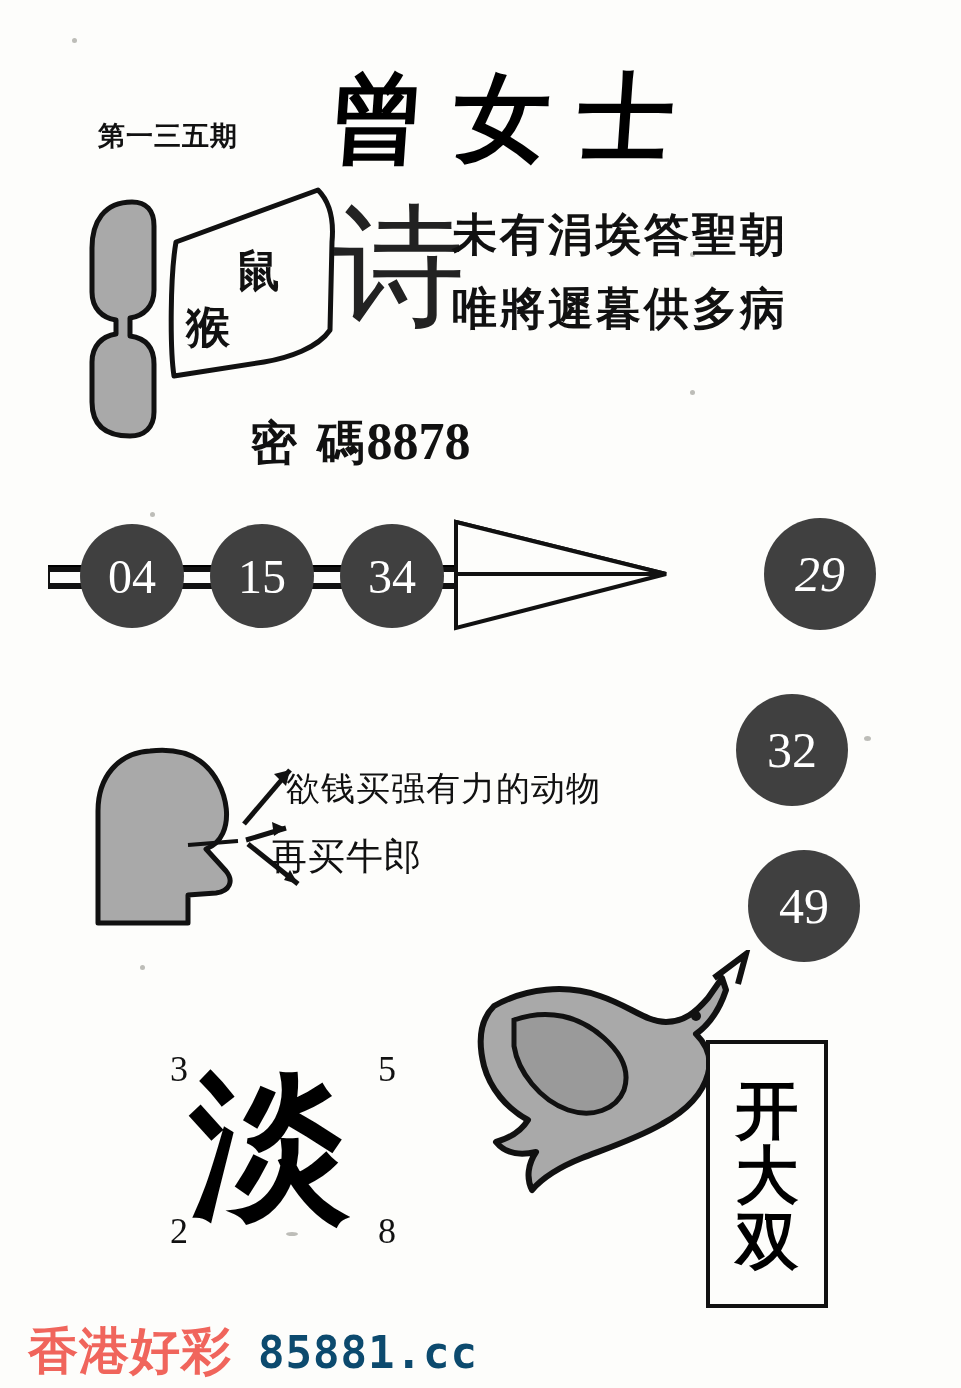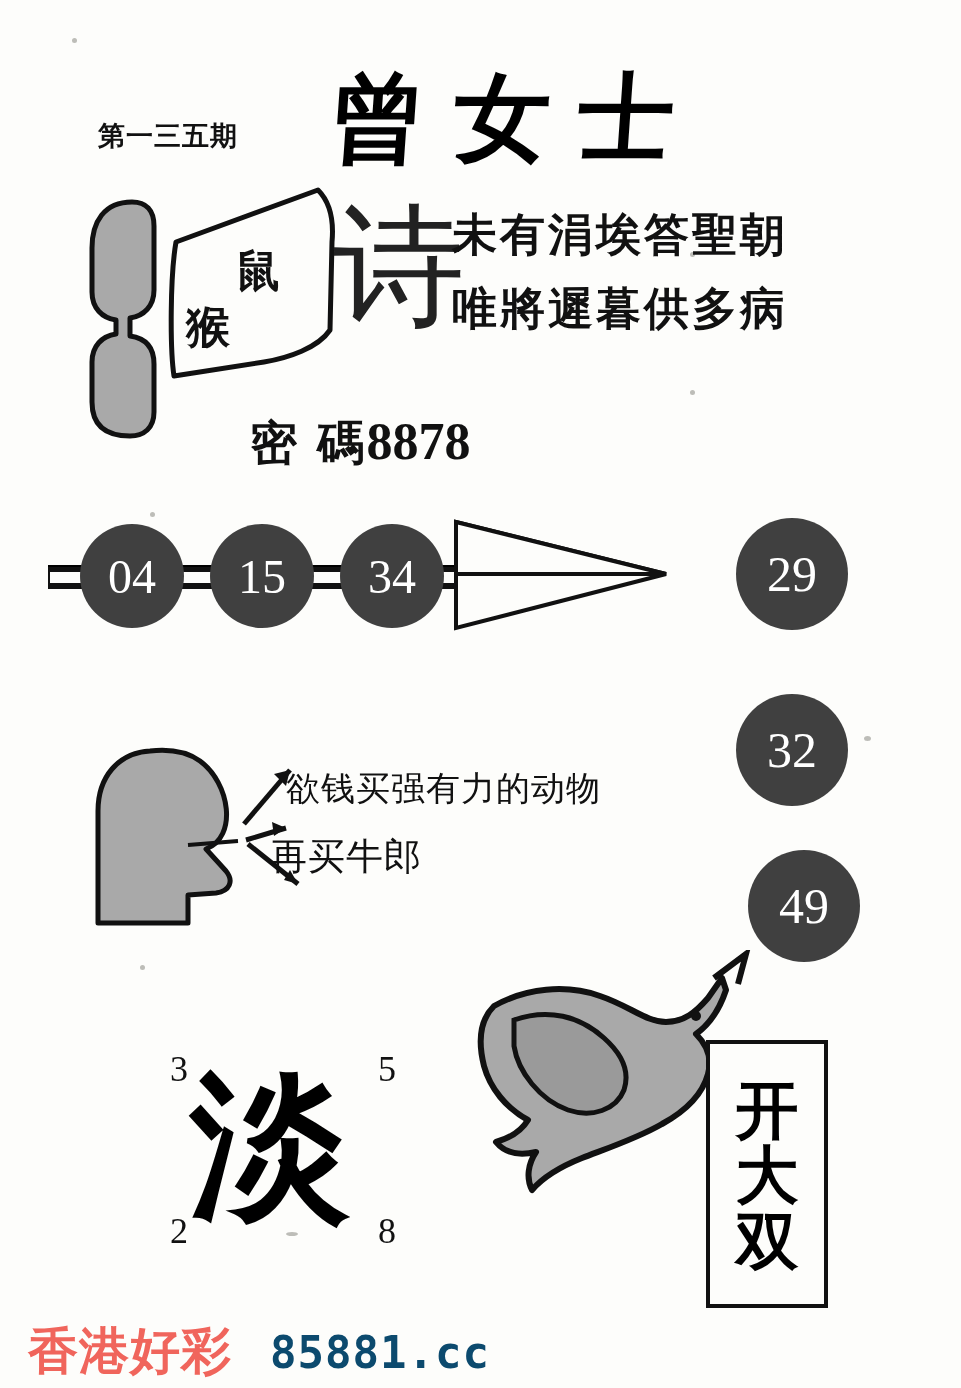--- a/index.html
+++ b/index.html
@@ -230,21 +230,20 @@
   }
 
   
   .footer {
     position: absolute;
     left: 28px;
     top: 1318px;
     display: flex;
     align-items: baseline;
     white-space: nowrap;
-    gap: 12px;
   }
   .footer .cn {
     font-size: 50px;
     font-weight: bold;
     font-family: "DejaVu Sans", sans-serif;
     color: #f0655c;
     letter-spacing: 1px;
   }
   .footer .site {
     margin-left: 26px;
@@ -310,21 +309,21 @@
     <svg viewBox="0 0 220 120" width="220" height="120">
       <path d="M4 6 L214 58 L4 112 Z" fill="#fdfdfb" stroke="#111" stroke-width="4"></path>
       <path d="M4 6 L214 58 L4 58 Z" fill="#fdfdfb" stroke="#111" stroke-width="4"></path>
     </svg>
   </div>
 
   <div class="ball big" style="left:80px;top:524px;">04</div>
   <div class="ball big" style="left:210px;top:524px;">15</div>
   <div class="ball big" style="left:340px;top:524px;">34</div>
 
-  <div class="ball side" style="left:736px;top:518px;">29</div>
+  <div class="ball side" style="left:764px;top:518px;font-style:italic;">29</div>
   <div class="ball side" style="left:736px;top:694px;">32</div>
   <div class="ball side" style="left:748px;top:850px;">49</div>
 
   <div class="head-fig">
     <svg viewBox="0 0 185 190" width="185" height="190">
       <path d="M62 6 C30 8 10 32 10 66 L10 178 L100 178 L100 150
                L128 148 C142 146 146 136 138 126 L118 104
                C150 92 142 38 112 16 C98 6 80 4 62 6 Z" fill="#a9a9a9" stroke="#111" stroke-width="5" stroke-linejoin="round"></path>
       <path d="M100 100 L150 96" stroke="#111" stroke-width="4" fill="none"></path>
     </svg>

